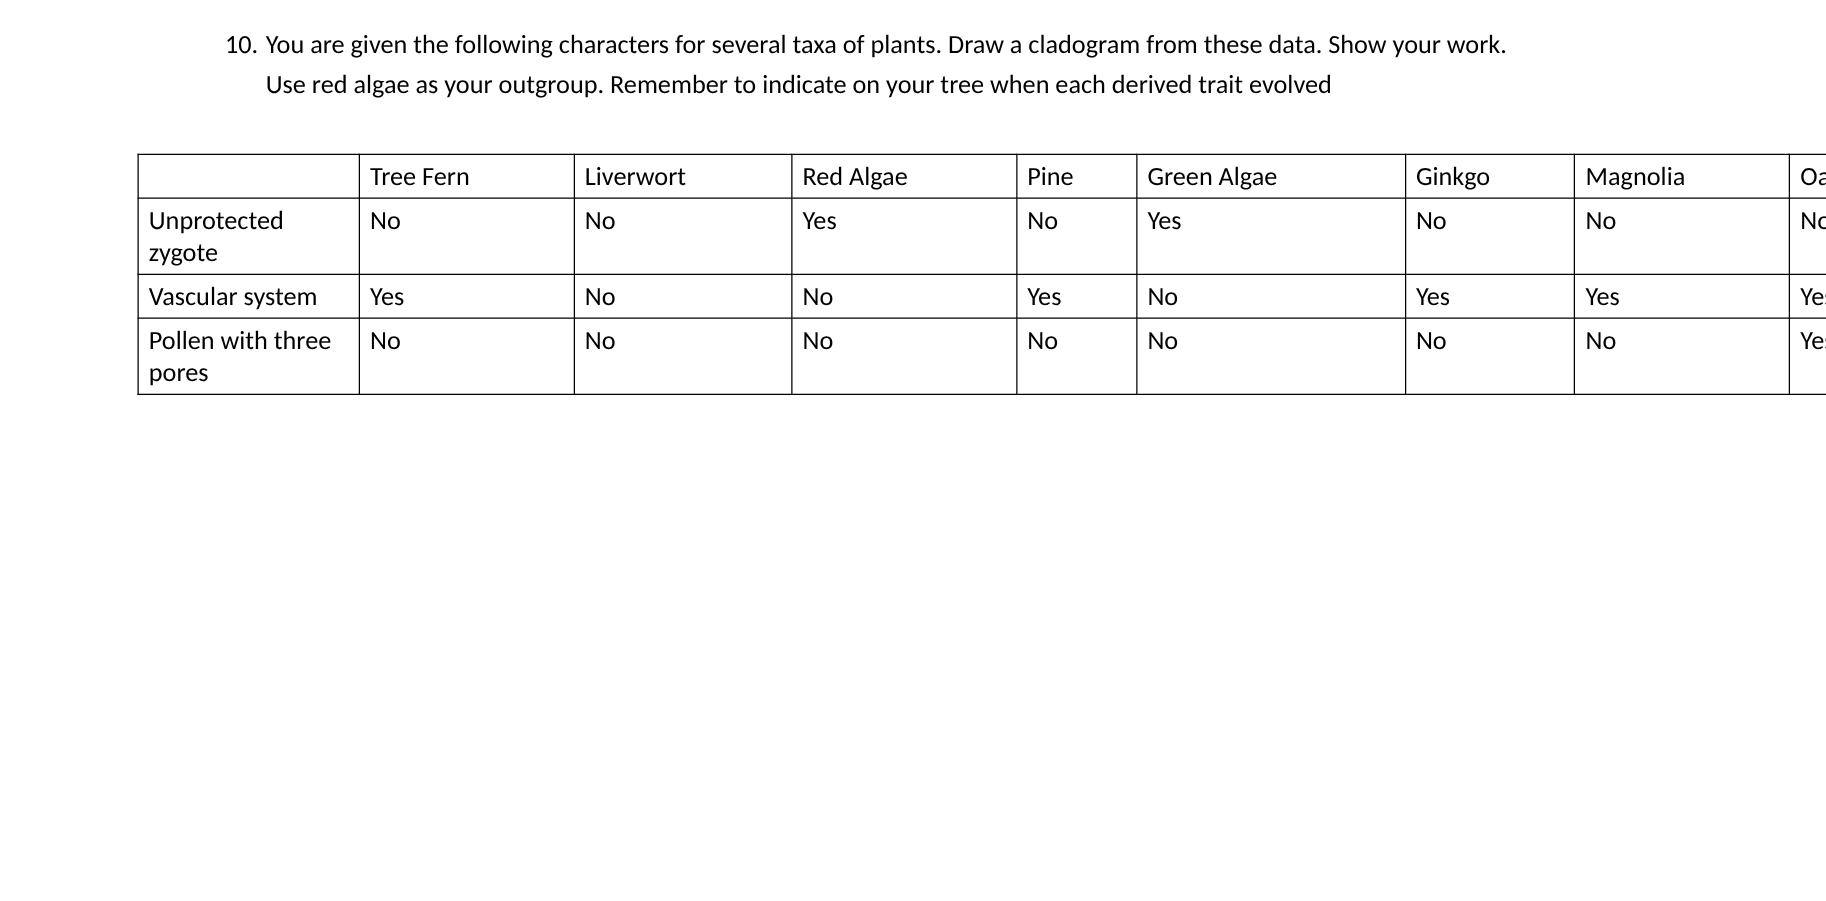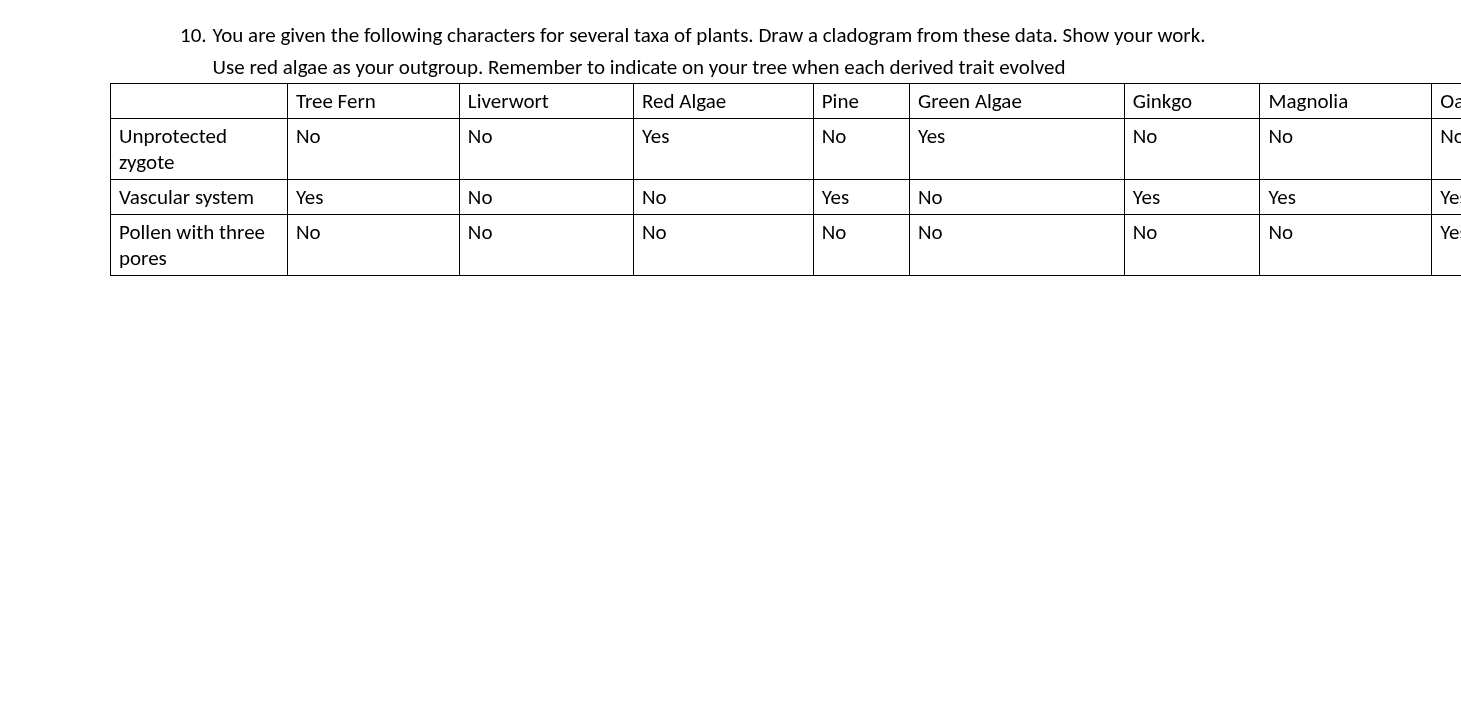--- a/index.html
+++ b/index.html
@@ -7,20 +7,21 @@
     padding: 20px 100px;
     font-family: Calibri, "Segoe UI", Arial, sans-serif;
     font-size: 21px;
     color: #000;
     background: #fff;
     width: 1461px;
     box-sizing: border-box;
   }
   .question {
     display: flex;
+    margin-bottom: 40px;
     margin-left: 80px;
     margin-right: 120px;
     line-height: 1.5;
   }
   .qnum {
     flex: 0 0 auto;
     padding-right: 6px;
   }
   .qtext {
     flex: 1;

